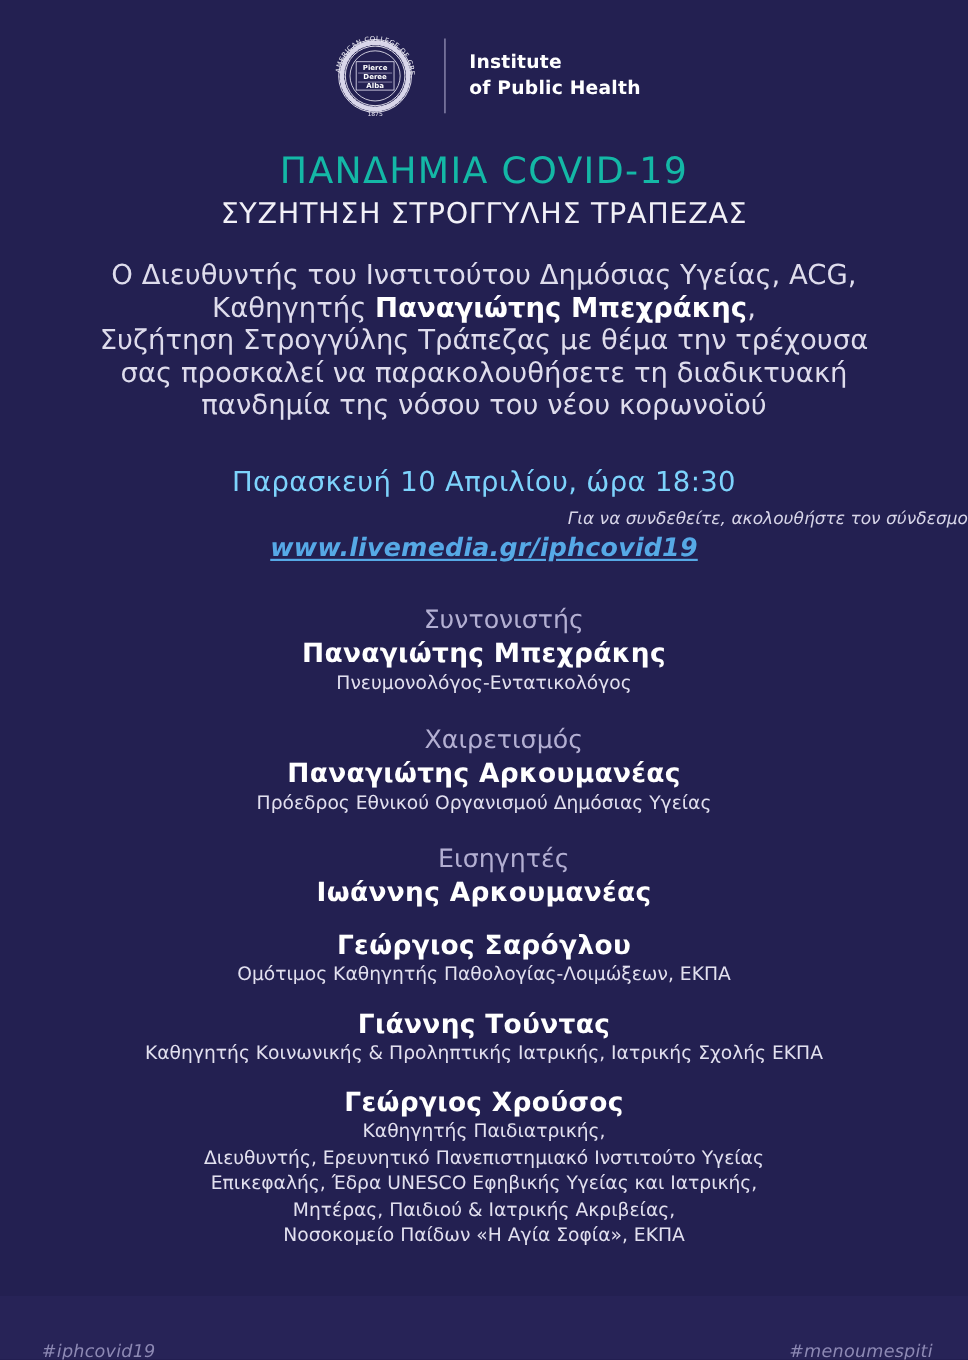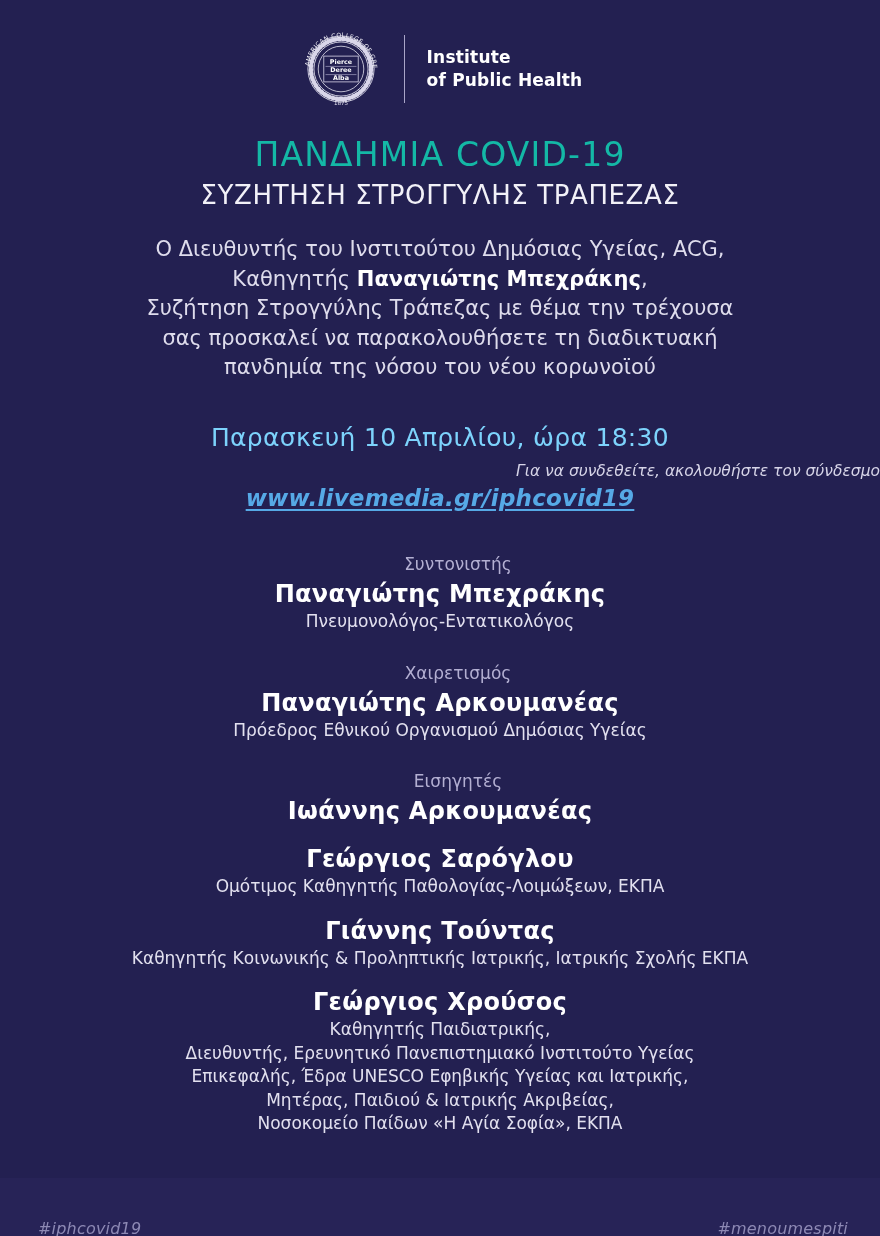--- a/index.html
+++ b/index.html
@@ -97,21 +97,21 @@
     font-weight: normal;
   }
 
   
   .invite {
     position: absolute;
     top: 235px;
     left: 0;
     width: 880px;
     text-align: center;
-    font-size: 21px;
+    font-size: 25px;
     line-height: 29.5px;
     color: #dedcec;
     font-weight: normal;
   }
   .invite b { color: #ffffff; font-weight: bold; }
 
   
   .date-line {
     position: absolute;
     top: 423px;
@@ -151,21 +151,21 @@
   
   .people {
     position: absolute;
     top: 552px;
     left: 0;
     width: 880px;
     text-align: center;
   }
   .person { margin: 0; }
   .role {
-    font-size: 17px;
+    font-size: 23px;
     color: #b3afd2;
     line-height: 24px;
     margin-bottom: 3px;
     padding-left: 36px;
   }
   .pname {
     font-size: 24px;
     font-weight: bold;
     color: #ffffff;
     line-height: 31px;

